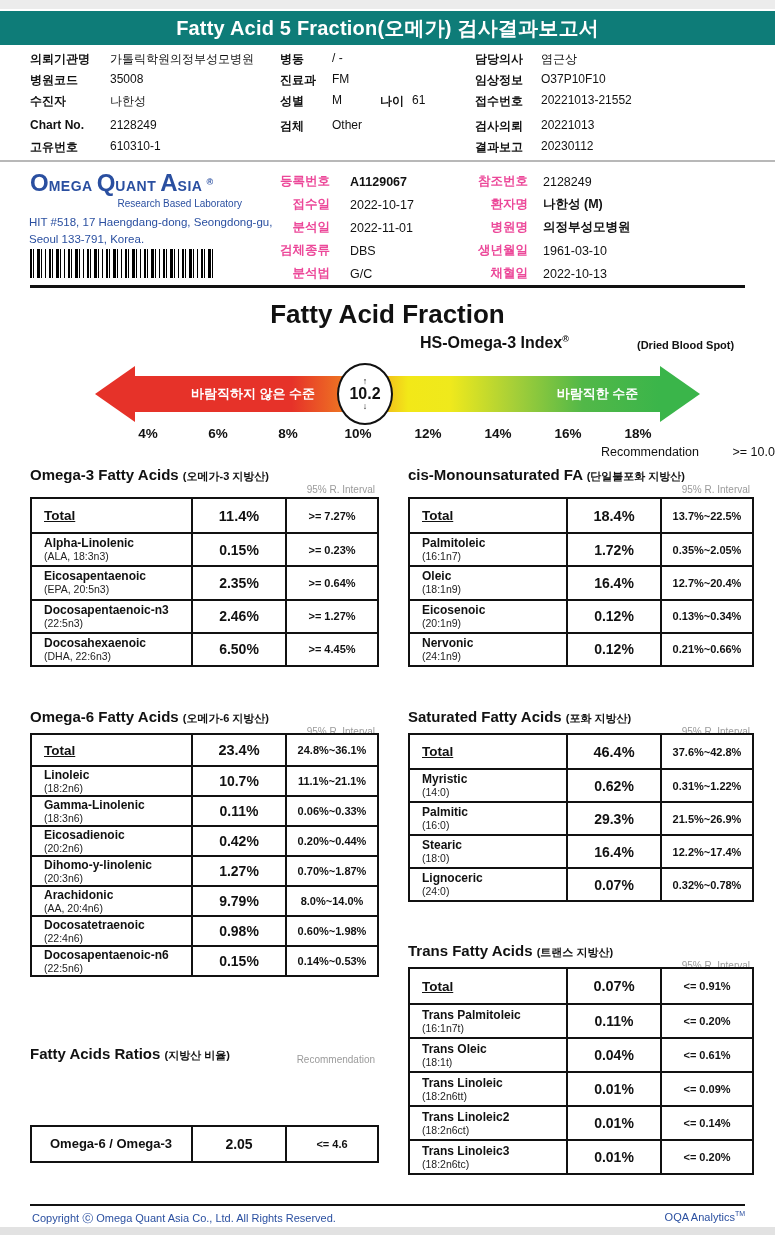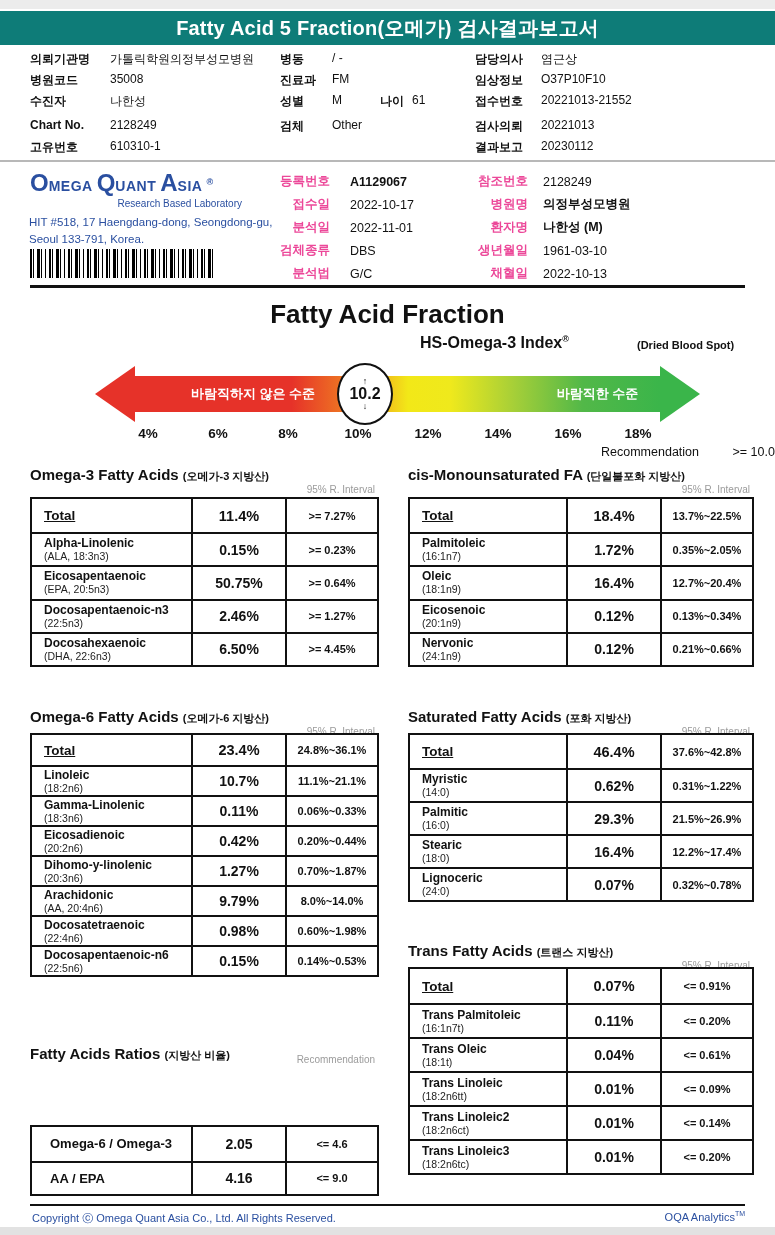--- a/index.html
+++ b/index.html
@@ -215,26 +215,26 @@
         <span class="lf-label">분석법</span>
         <span class="lf-value">G/C</span>
       </div>
     </div>
   <div class="lab-fields" id="lab-right">
       <div class="lf-row">
         <span class="lf-label">참조번호</span>
         <span class="lf-value">2128249</span>
       </div>
       <div class="lf-row">
+        <span class="lf-label">환자명</span>
+        <span class="lf-value lf-bold">나한성 (M)</span>
+      </div>
+      <div class="lf-row">
         <span class="lf-label">병원명</span>
         <span class="lf-value lf-bold">의정부성모병원</span>
-      </div>
-      <div class="lf-row">
-        <span class="lf-label">환자명</span>
-        <span class="lf-value lf-bold">나한성 (M)</span>
       </div>
       <div class="lf-row">
         <span class="lf-label">생년월일</span>
         <span class="lf-value">1961-03-10</span>
       </div>
       <div class="lf-row">
         <span class="lf-label">채혈일</span>
         <span class="lf-value">2022-10-13</span>
       </div>
     </div>
@@ -317,21 +317,21 @@
           <div class="t-formula">(ALA, 18:3n3)</div>
         </div>
         <div class="t-val">0.15%</div>
         <div class="t-itv">&gt;= 0.23%</div>
       </div>
       <div class="t-row">
         <div class="t-name">
           <div class="t-nm">Eicosapentaenoic</div>
           <div class="t-formula">(EPA, 20:5n3)</div>
         </div>
-        <div class="t-val">50.75%</div>
+        <div class="t-val">2.35%</div>
         <div class="t-itv">&gt;= 0.64%</div>
       </div>
       <div class="t-row">
         <div class="t-name">
           <div class="t-nm">Docosapentaenoic-n3</div>
           <div class="t-formula">(22:5n3)</div>
         </div>
         <div class="t-val">2.46%</div>
         <div class="t-itv">&gt;= 1.27%</div>
       </div>
@@ -540,27 +540,20 @@
         <div class="t-itv">&lt;= 0.20%</div>
       </div>
     </div>
   <div class="fa-table left-tbl" style="top:1125px;--rh:33.5px;" id="tbl-ratios">
       <div class="t-row">
         <div class="t-name">
           <div class="t-nm">Omega-6 / Omega-3</div>
         </div>
         <div class="t-val">2.05</div>
         <div class="t-itv">&lt;= 4.6</div>
-      </div>
-      <div class="t-row">
-        <div class="t-name">
-          <div class="t-nm">AA / EPA</div>
-        </div>
-        <div class="t-val">4.16</div>
-        <div class="t-itv">&lt;= 9.0</div>
       </div>
     </div>
 
   <div class="abs footer-line"></div>
   <div class="abs copyright">Copyright ⓒ Omega Quant Asia Co., Ltd.  All Rights Reserved.</div>
   <div class="abs brand">
     <span>OQA Analytics</span><sup>TM</sup>
   </div>
   <div class="abs bottom-strip"></div>
 

